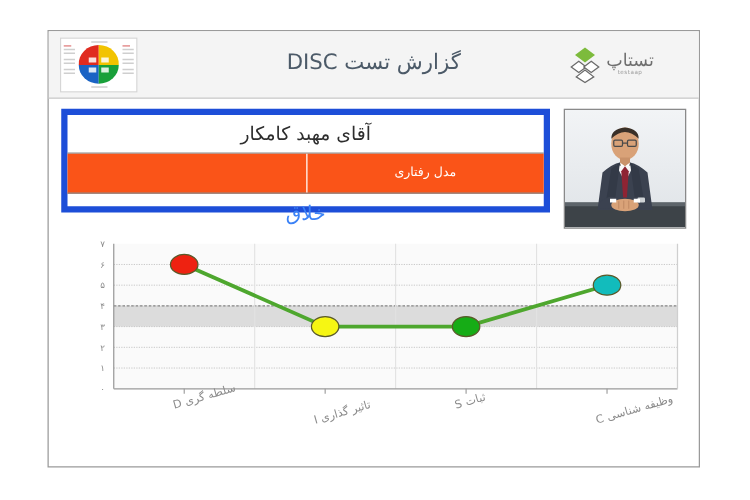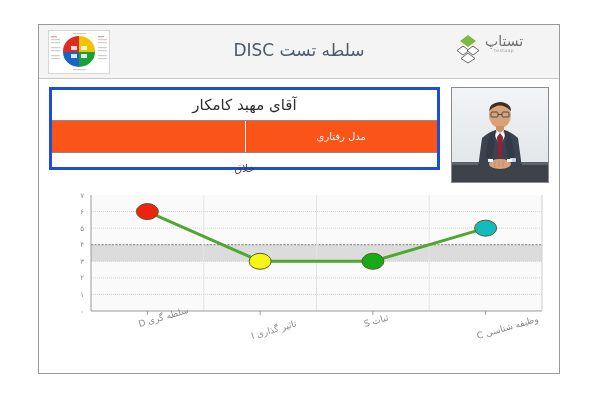--- a/index.html
+++ b/index.html
@@ -43,21 +43,21 @@
     box-sizing: border-box;
   }
 
   .brand-logo {
     position: absolute;
     right: 8px;
     top: 9px;
     width: 96px;
     height: 36px;
     display: flex;
-    align-items: flex-start;
+    align-items: center;
     justify-content: flex-end;
     gap: 4px;
     direction: rtl;
   }
   .brand-mark { width: 26px; height: 30px; flex: 0 0 auto; }
   .brand-text-wrap {
     display: flex;
     flex-direction: column;
     align-items: center;
     line-height: 1;
@@ -108,21 +108,21 @@
     width: 500px;
     height: 98px;
   }
 
   .info-table {
     position: absolute;
     left: 0;
     top: 0;
     width: 391px;
     height: 83px;
-    border: 3px solid #1d4ed8;
+    border: 5px solid #1d4ed8;
     box-sizing: border-box;
     background: #fff;
     direction: rtl;
   }
 
   .tbl-row-name {
     height: 31px;
     display: flex;
     align-items: center;
     justify-content: center;
@@ -160,22 +160,22 @@
     font-size: 16px;
     font-family: "DejaVu Sans", sans-serif;
     box-sizing: border-box;
   }
 
   .tbl-row-trait {
     height: 31px;
     display: flex;
     align-items: center;
     justify-content: center;
-    font-size: 10px;
-    color: #404040;
+    font-size: 16px;
+    color: #3b82f6;
     box-sizing: border-box;
     direction: rtl;
   }
 
   .photo-frame {
     position: absolute;
     right: 0;
     top: 0;
     width: 98px;
     height: 96px;
@@ -246,21 +246,21 @@
             <rect x="24" y="2" width="13" height="1.2"></rect>
             <rect x="24" y="38" width="13" height="1.2"></rect>
           </g>
           <g fill="#e8a0a0">
             <rect x="2" y="5" width="6" height="1.4"></rect>
             <rect x="49" y="5" width="6" height="1.4"></rect>
           </g>
         </svg>
       </div>
 
-      <div class="report-title">سلطه تست DISC</div>
+      <div class="report-title">گزارش تست DISC</div>
 
       <div class="brand-logo">
         <div class="brand-text-wrap">
           <span class="brand-name">تستاپ</span>
           <span class="brand-sub">testaap</span>
         </div>
         <svg class="brand-mark" viewBox="0 0 26 30">
           <path d="M13 1 L21 7 L13 13 L5 7 Z" fill="#7dbb3c"></path>
           <path d="M8 12 L14 16.5 L8 21 L2 16.5 Z" fill="#ffffff" stroke="#6b6b6b" stroke-width="1"></path>
           <path d="M18 12 L24 16.5 L18 21 L12 16.5 Z" fill="#ffffff" stroke="#6b6b6b" stroke-width="1"></path>

